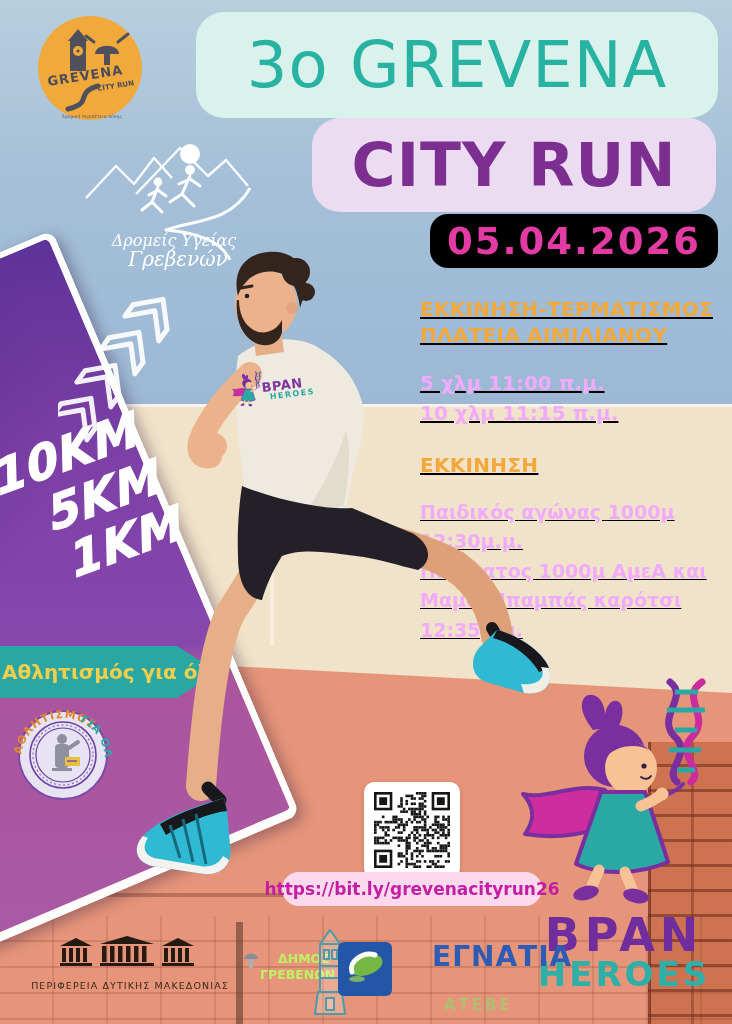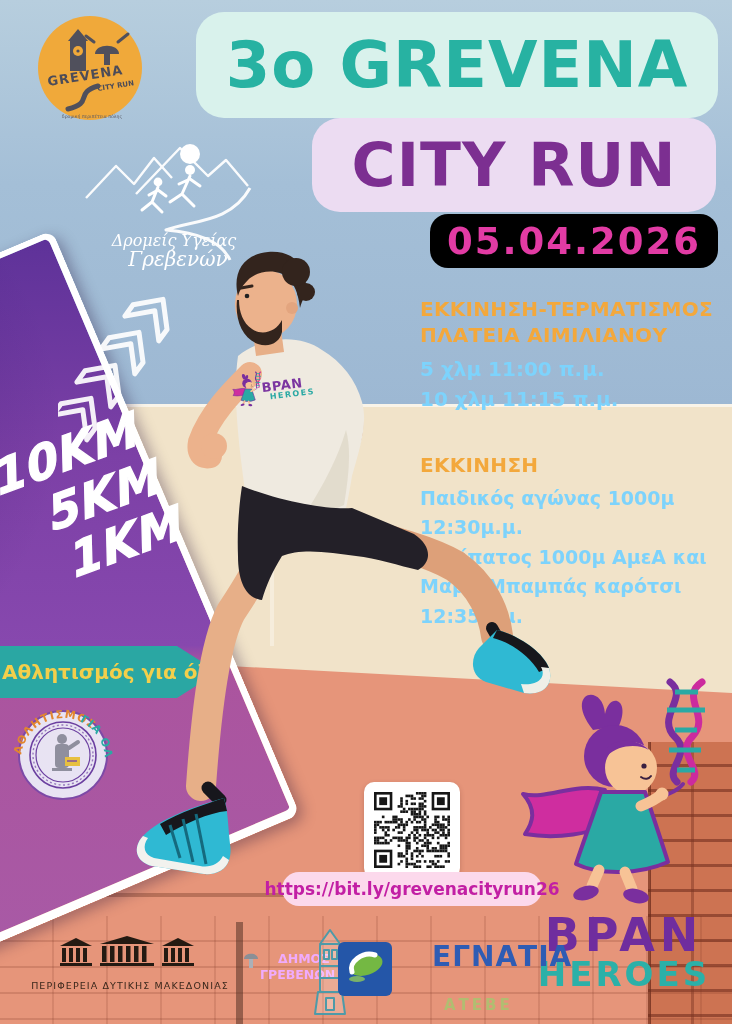--- a/index.html
+++ b/index.html
@@ -42,32 +42,32 @@
   .km .d1{padding-right:30px;} .km .d2{padding-right:18px;} .km .d3{padding-right:6px;}
 
   .arrow-banner{left:-10px;top:646px;width:228px;height:52px;background:#2aa7a3;
       clip-path:polygon(0 0,82% 0,100% 50%,82% 100%,0 100%);
       display:flex;align-items:center;}
   .arrow-banner span{color:#f3cf4b;font-weight:800;font-size:20px;padding-left:12px;white-space:nowrap;}
 
   
   .title1{left:196px;top:12px;width:522px;height:106px;background:#d9f2ec;border-radius:28px;
           display:flex;align-items:center;justify-content:center;}
-  .title1 span{color:#27b2a2;font-size:64px;font-weight:700;letter-spacing:1px;}
+  .title1 span{color:#27b2a2;font-size:64px;font-weight:400;letter-spacing:1px;}
   .title2{left:312px;top:118px;width:404px;height:94px;background:#ecdcf2;border-radius:28px;
           display:flex;align-items:center;justify-content:center;}
   .title2 span{color:#7c2f91;font-size:60px;font-weight:900;letter-spacing:1px;}
   .datebox{left:430px;top:214px;width:288px;height:54px;background:#000000;border-radius:18px;
           display:flex;align-items:center;justify-content:center;}
   .datebox span{color:#e23ba4;font-size:37px;font-weight:900;letter-spacing:2px;}
 
   
-  .sched{width:312px;}
+  .sched{width:312px;text-decoration:underline;}
   .sched .h{color:#f3a83c;font-weight:800;font-size:20px;line-height:1.3;letter-spacing:.3px;}
-  .sched .b{color:#7dd3fc;font-weight:700;font-size:20px;line-height:1.5;margin-top:6px;}
+  .sched .b{color:#f0abfc;font-weight:700;font-size:20px;line-height:1.5;margin-top:20px;}
   .sched1{left:420px;top:296px;}
   .sched2{left:420px;top:452px;}
   .sched2 .b{font-size:19px;line-height:1.55;}
 
   
   .qrbox{left:364px;top:782px;width:96px;height:96px;background:#fff;border-radius:10px;
          display:flex;align-items:center;justify-content:center;box-shadow:0 2px 5px rgba(90,40,30,.25);}
   .urlpill{left:282px;top:872px;width:260px;height:34px;background:#fcd9ec;border-radius:17px;
          display:flex;align-items:center;justify-content:center;text-align:right;}
   .urlpill span{color:#c21fa4;font-weight:800;font-size:17px;}
@@ -79,21 +79,21 @@
          font-size:34px;font-weight:900;letter-spacing:3px;}
 
   
   .shirtlogo{left:262px;top:378px;transform:rotate(-7deg);line-height:1;}
   .shirtlogo .t1{color:#7b35a0;font-weight:900;font-size:13px;letter-spacing:.5px;}
   .shirtlogo .t2{color:#2aa9a4;font-weight:800;font-size:8px;letter-spacing:1.5px;margin-left:7px;}
 
   
   .govtext{left:8px;top:977px;width:244px;text-align:center;color:#3b281c;
            font-size:9.5px;font-weight:400;letter-spacing:1.1px;line-height:1.9;}
-  .muni{left:260px;top:951px;width:80px;color:#f0abfc;font-weight:800;font-size:12.5px;line-height:1.3;}
+  .muni{left:260px;top:951px;width:80px;color:#bef264;font-weight:800;font-size:12.5px;line-height:1.3;}
   .muni .l1{padding-left:18px;}
   .egname{left:400px;top:940px;color:#2e5cb4;font-weight:800;font-size:28px;letter-spacing:1px;margin-left:32px;}
   .egsub{left:444px;top:996px;color:#a8c570;font-weight:600;font-size:15px;letter-spacing:3px;opacity:.85;}
 
   .artlayer{left:0;top:0;width:732px;height:1024px;pointer-events:none;}
   svg{display:block;}
 </style>
 </head>
 <body>
 

